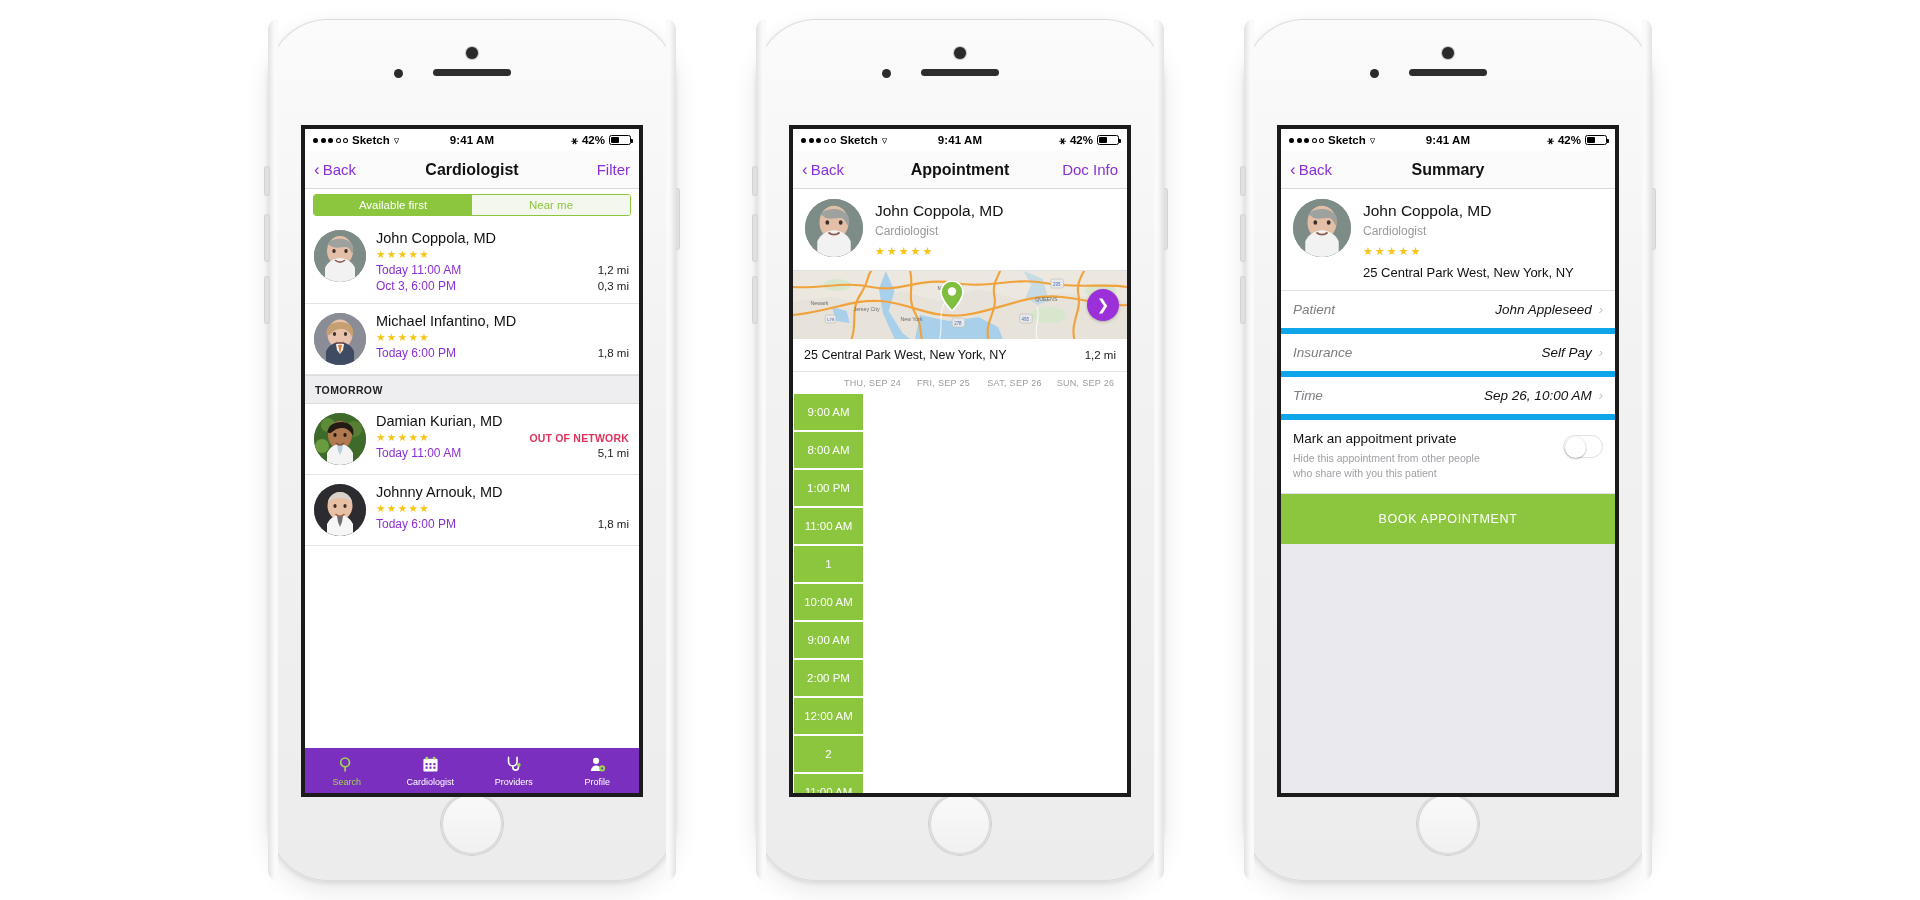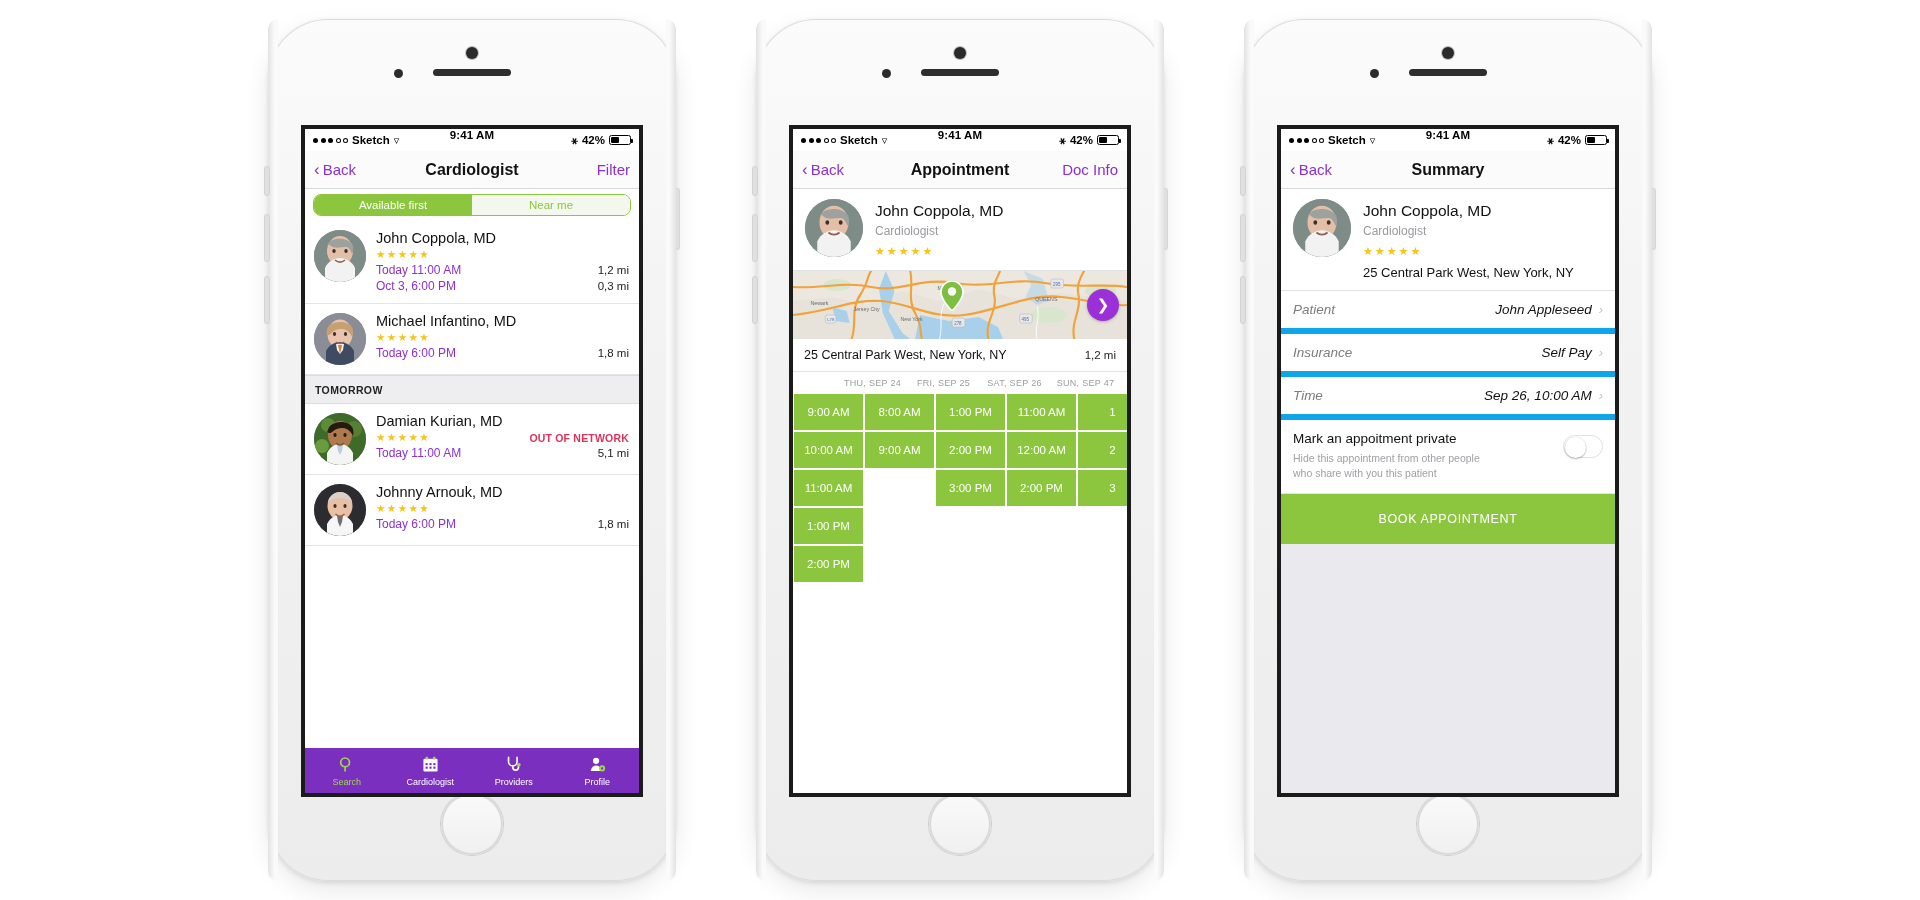--- a/index.html
+++ b/index.html
@@ -86,21 +86,21 @@
     background:#ffffff;
     border: 4px solid #1b1b1b;
     overflow:hidden;
     display:flex; flex-direction:column;
   }
   .screen-inner{ display:flex; flex-direction:column; height:100%; width:100%; }
 
   
   .statusbar {
     height:22px;
-    display:flex; 
+    display:flex; align-items:center;
     padding:0 8px;
     font-size:11.5px; color:#000;
     background:#fff;
     flex:0 0 auto;
   }
   .sb-left{ display:flex; align-items:center; gap:4px; flex:1; }
   .sb-center{ flex:0 0 auto; font-weight:600; letter-spacing:.1px; }
   .sb-right{ display:flex; align-items:center; justify-content:flex-end; gap:4px; flex:1; font-weight:600;}
   .dots{ display:flex; gap:2.5px; align-items:center; }
   .dots i{ width:5px; height:5px; border-radius:50%; background:#000; display:block; }
@@ -135,21 +135,21 @@
     position:absolute; left:0; right:0; text-align:center;
     font-size:16px; font-weight:600; color:#111;
     pointer-events:none;
   }
   .nav-right{ margin-left:auto; color:#8b30d4; font-size:15px; z-index:2; cursor:pointer;}
 
   
   .segmented{
     display:flex; flex:0 0 auto;
     height:22px; margin:5px 8px;
-    border:1px solid #8cc63f; border-radius:8px; overflow:hidden;
+    border:1px solid #8cc63f; border-radius:3px; overflow:hidden;
   }
   .seg{
     flex:1; display:flex; align-items:center; justify-content:center;
     font-size:11.5px; color:#8cc63f; background:#f3f7ee; cursor:pointer;
   }
   .seg.active{ background:#8cc63f; color:#fff; }
 
   
   .sec-head{
     background:#eeeef1; color:#222;
@@ -222,21 +222,21 @@
   .addr-dist{ margin-left:auto; font-size:11.5px; color:#222; }
 
   .days{
     display:flex; flex:0 0 auto; background:#fff; padding:6px 0 5px;margin-left:44px;
   }
   .day{
     flex:0 0 auto; width:71px; text-align:center;
     font-size:9px; color:#9c9ca1; letter-spacing:.3px;
   }
   .slotgrid{ flex:1 1 auto; background:#fff; overflow:hidden; }
-  .slotrow{ display:flex; }
+  .slotrow{ display:flex;flex-direction:column; }
   .slotcell{
     width:71px; height:38px; flex:0 0 auto;
     display:flex; align-items:center; justify-content:center;
     font-size:11.5px; color:#fff; background:#8cc63f;
     border:1px solid #fff; cursor:pointer;
   }
   .slotcell.empty{ background:#fff; cursor:default; border-color:#fff; }
   .cta{
     flex:0 0 auto; height:48px; background:#8b2fd4; color:#fff;
     display:flex; align-items:center; justify-content:center;
@@ -616,21 +616,21 @@
 
         <div class="addr-row">
           <div class="addr-txt">25 Central Park West, New York, NY</div>
           <div class="addr-dist">1,2 mi</div>
         </div>
 
         <div class="days">
           <div class="day">THU, SEP 24</div>
           <div class="day">FRI, SEP 25</div>
           <div class="day">SAT, SEP 26</div>
-          <div class="day">SUN, SEP 47</div>
+          <div class="day">SUN, SEP 26</div>
           <div class="day">S</div>
         </div>
 
         <div class="slotgrid">
           <div class="slotrow">
             <div class="slotcell">9:00 AM</div>
             <div class="slotcell">8:00 AM</div>
             <div class="slotcell">1:00 PM</div>
             <div class="slotcell">11:00 AM</div>
             <div class="slotcell">1</div>

